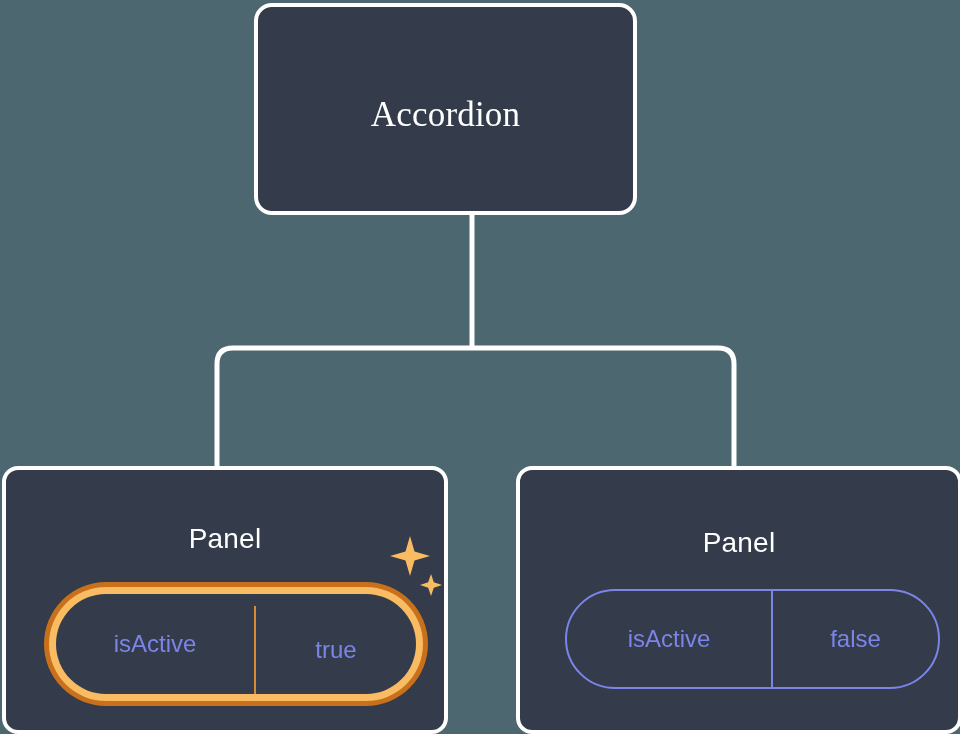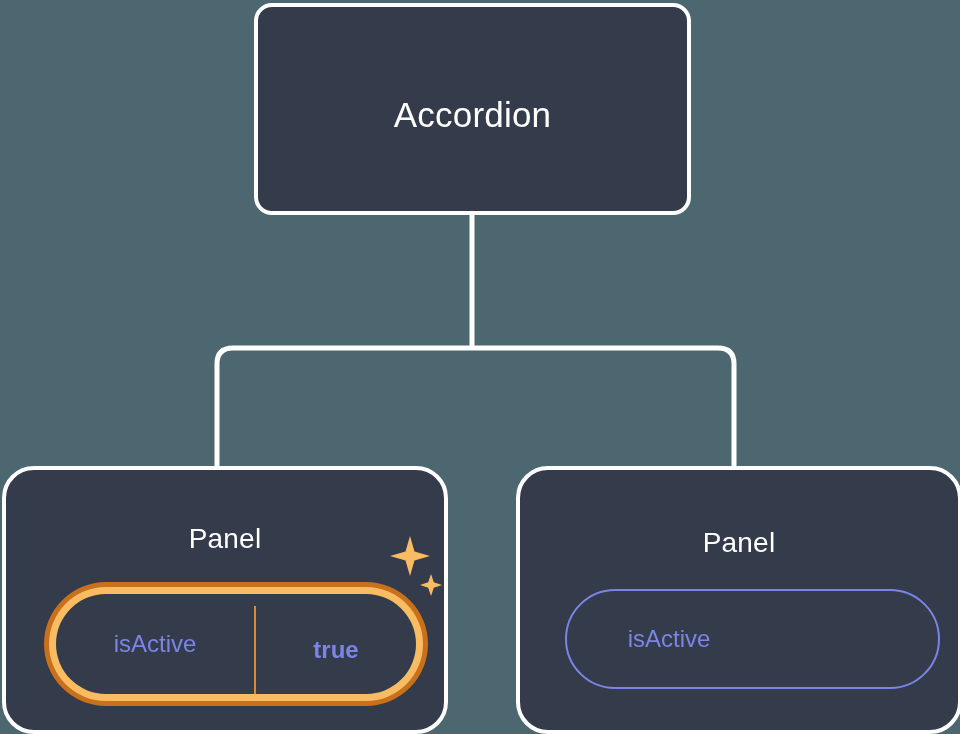--- a/index.html
+++ b/index.html
@@ -30,22 +30,23 @@
     position: absolute;
     background: #343b4a;
     border: 4px solid #ffffff;
     border-radius: 18px;
     box-sizing: border-box;
   }
 
   .node-root {
     left: 254px;
     top: 3px;
-    width: 437px;
+    width: 383px;
     height: 212px;
+    font-family: Liberation Serif, serif;
   }
 
   .node-title {
     color: #ffffff;
     text-align: center;
     font-weight: 400;
     letter-spacing: 0.2px;
     white-space: nowrap;
   }
 
@@ -53,21 +54,21 @@
     position: absolute;
     left: 0; right: 0;
     top: 88px;
     font-size: 35px;
   }
 
   .node-panel {
     width: 446px;
     height: 268px;
     top: 466px;
-    border-radius: 32px;
+    border-radius: 16px;
   }
   .panel-left  { left: 2px; }
   .panel-right { left: 516px; }
 
   .panel-title {
     position: absolute;
     left: 0; right: 0;
     font-size: 28px;
   }
   .panel-left  .panel-title { top: 53px; }
@@ -126,21 +127,21 @@
     white-space: nowrap;
     box-sizing: border-box;
   }
   .pill-key { flex: 0 0 55%; }
   .pill-val { flex: 1 1 auto; }
 
   
   .c-indigo { color: #7b85e8; }
   .divider-indigo { border-left: 2px solid #7b85e8; }
   .divider-amber  { border-left: 2px solid #d98b33; }
-  .val-bold { font-weight: 700; margin-top: 12px; }
+  .val-bold { font-weight: 400; margin-top: 12px; }
 
   
   .sparkles {
     position: absolute;
     left: 386px;
     top: 534px;
     width: 60px;
     height: 72px;
     pointer-events: none;
   }
@@ -178,17 +179,18 @@
     <path d="M24 2 L28.5 17.5 L44 22 L28.5 26.5 L24 42 L19.5 26.5 L4 22 L19.5 17.5 Z" fill="#f9bc63"></path>
     <path d="M45 40 L47.8 48.2 L56 51 L47.8 53.8 L45 62 L42.2 53.8 L34 51 L42.2 48.2 Z" fill="#f9bc63"></path>
   </svg>
 
   <div class="node node-panel panel-right">
     <div class="node-title panel-title">Panel</div>
 
     <div class="pill-wrap pill-wrap-right">
       <div class="pill pill-plain">
         <span class="pill-key c-indigo">isActive</span>
+        <span class="pill-val c-indigo divider-indigo">false</span>
       </div>
     </div>
   </div>
 
 </div>
 
 </body></html>

